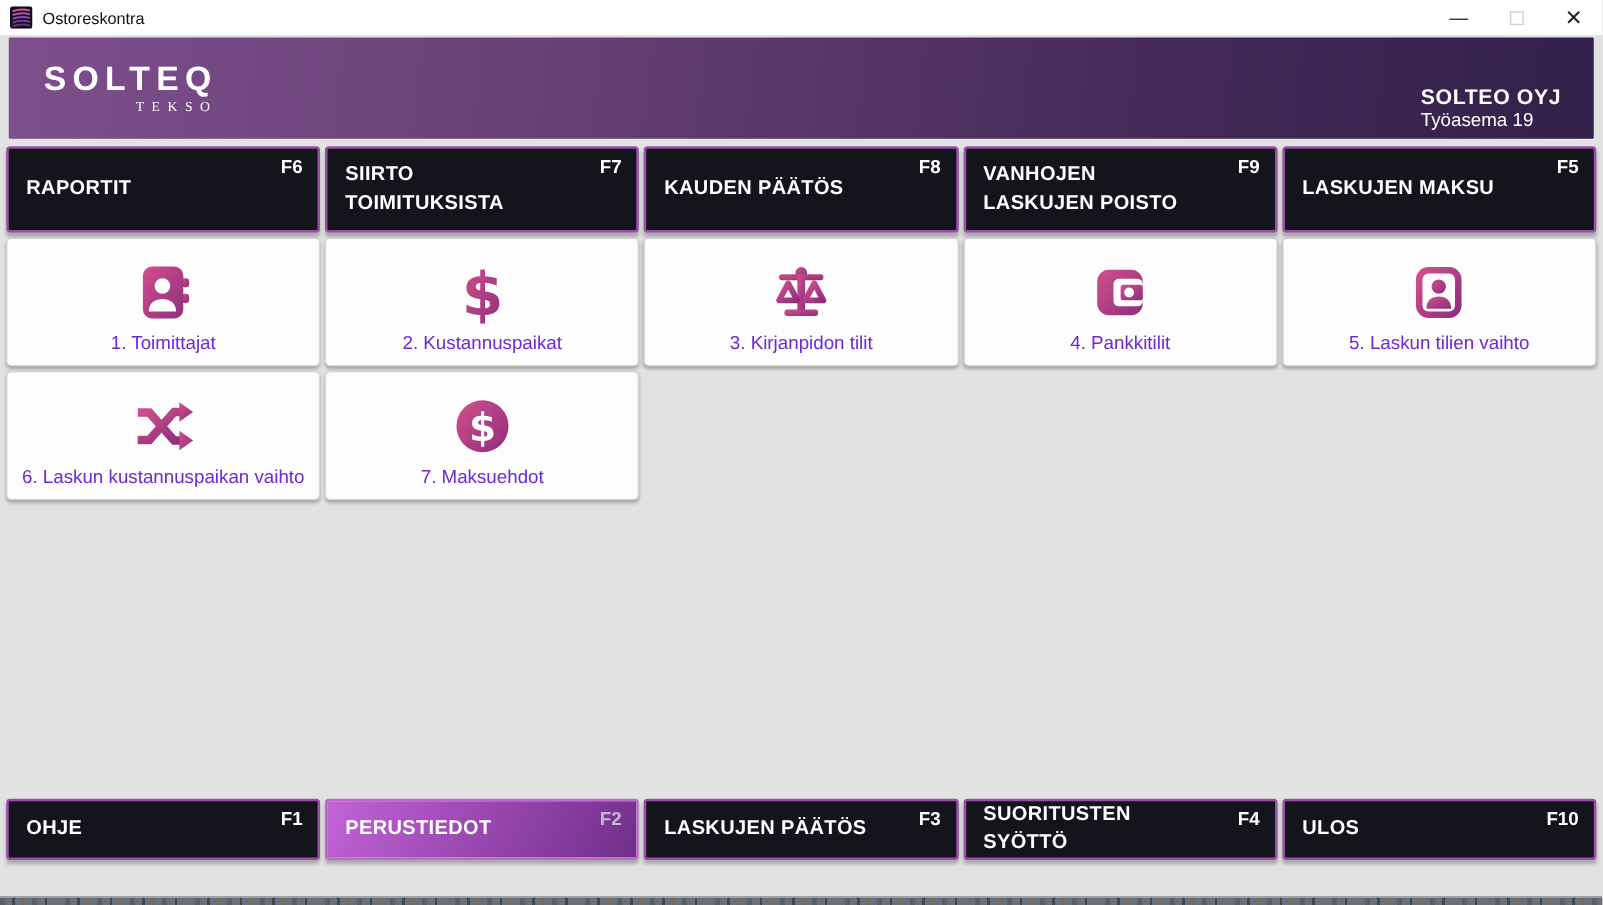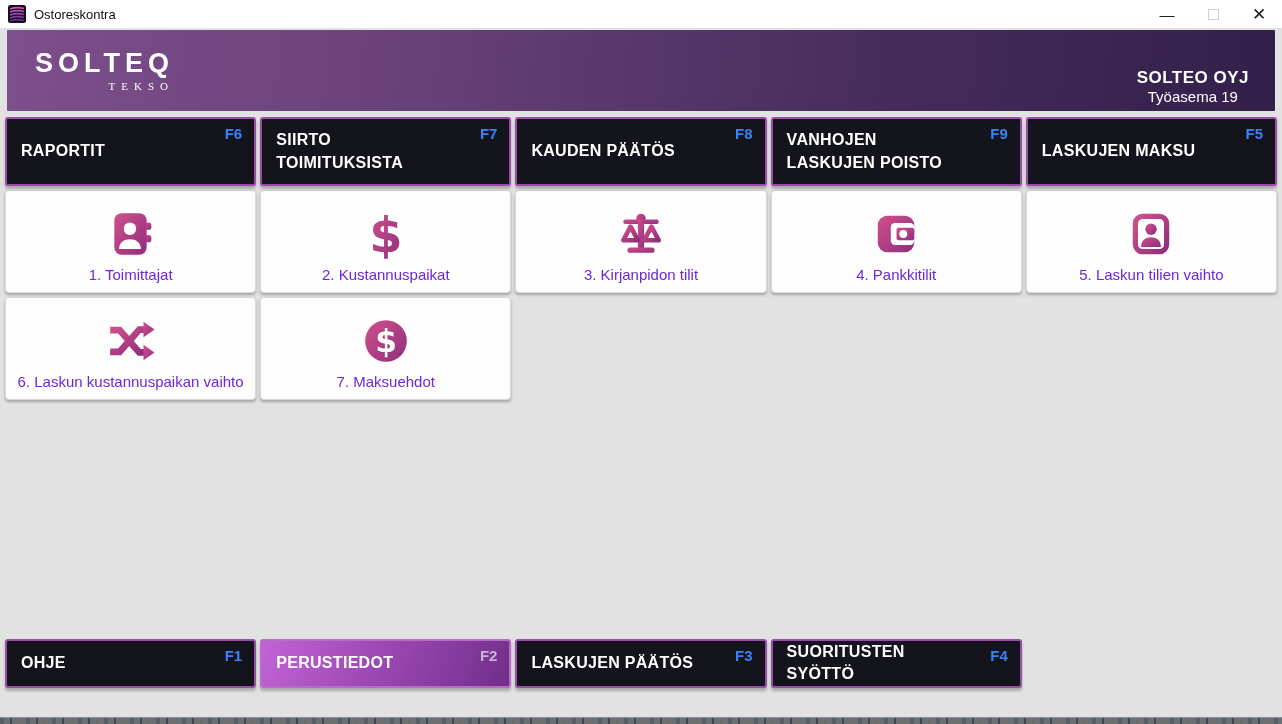--- a/index.html
+++ b/index.html
@@ -24,41 +24,41 @@
   
   .header {
     height:81px; margin:2px 7px 0 7px; flex:0 0 auto;
     background:linear-gradient(97deg,#7d4f8c 0%,#6a4279 30%,#462b5a 70%,#31204a 100%);
     display:flex; align-items:center; justify-content:space-between;
     padding:0 26px 0 28px; color:#fff; border-radius:1px;
   }
   .logo { text-align:right; }
   .logo-main { font-size:27px; font-weight:bold; letter-spacing:5px; line-height:1; }
   .logo-sub { font-size:11px; letter-spacing:6px; margin-top:3px;font-family:Liberation Serif, serif; }
-  .header-right { text-align:center; line-height:1.25;margin-top:32px; }
+  .header-right { text-align:left; line-height:1.25;margin-top:32px; }
   .company { font-size:17px; font-weight:bold; letter-spacing:0.5px; }
   .workstation { font-size:15px; }
   
   .btn-row {
     display:grid; grid-template-columns:repeat(5,1fr); gap:4px;
     padding:0 5px; flex:0 0 auto;
   }
   .btn-row.top { margin-top:6px; height:69px; }
   .btn-row.bottom { height:44px; }
   .fbtn {
     position:relative; background:#14141d; border:2px solid #9a4da6; border-radius:3px;
     display:flex; align-items:center; padding:0 14px; cursor:pointer;
     box-shadow:0 3px 3px rgba(0,0,0,0.25);
   }
   .fbtn .label {
     color:#fff; font-weight:bold; font-size:16px; letter-spacing:0.3px;
     white-space:pre-line; line-height:1.4;
   }
   .fbtn .fkey {
-    position:absolute; top:6px; right:12px; color:#3b82f6;
+    position:absolute; top:6px; right:12px; color:#ffffff;
     font-weight:bold; font-size:15px;
   }
   .fbtn.active {
     background:linear-gradient(115deg,#c263d6 0%,#a14cb8 40%,#712e8a 100%);
     border-color:#b76cc6;
   }
   .fbtn.active .fkey { color:#c9b3d3;text-align:center; }
   
   .tiles {
     display:grid; grid-template-columns:repeat(5,1fr); gap:4px;
@@ -274,16 +274,20 @@
   </div>
   <div class="fbtn">
     <span class="label">LASKUJEN PÄÄTÖS</span>
     <span class="fkey">F3</span>
   </div>
   <div class="fbtn">
     <span class="label">SUORITUSTEN
 SYÖTTÖ</span>
     <span class="fkey">F4</span>
   </div>
+  <div class="fbtn">
+    <span class="label">ULOS</span>
+    <span class="fkey">F10</span>
+  </div>
 </div>
 
 <div class="gap-under-bottom"></div>
 <div class="bottom-strip"></div>
 
 </body></html>

